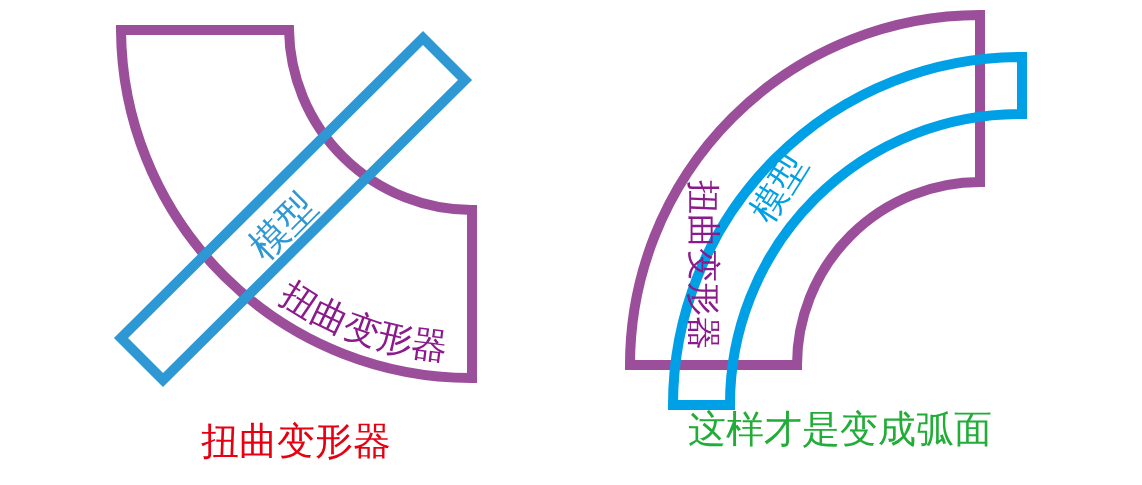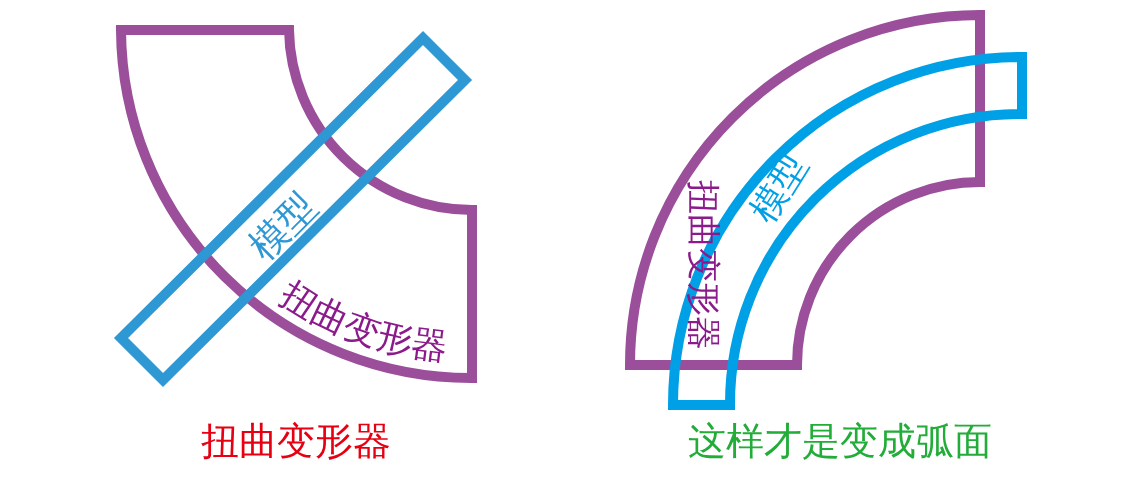--- a/index.html
+++ b/index.html
@@ -1,21 +1,21 @@
 <!DOCTYPE html>
 <html><head>
 <meta charset="utf-8">
 <style>
   html, body { margin: 0; padding: 0; background: #ffffff; }
   body { width: 1142px; height: 485px; position: relative; overflow: hidden;
          font-family: "DejaVu Sans", "Liberation Sans", sans-serif; }
   svg { position: absolute; left: 0; top: 0; }
   .caption { position: absolute; font-size: 38px; line-height: 1; white-space: nowrap; }
   #cap-wrong { left: 201px; top: 422px; }
-  #cap-right { left: 688px; top: 422px; }
+  #cap-right { left: 688px; top: 410px; }
 </style>
 </head>
 <body>
 
 <svg width="1142" height="485" viewBox="0 0 1142 485">
 
   <path d="M121,30 L289,30 A183,183 0 0 0 472,210 L472,378 A350,350 0 0 1 121,30 Z" fill="none" stroke="#9b4f9b" stroke-width="10" stroke-linejoin="miter"></path>
 
   <polygon points="423,38 465,80 163,380 121,338" fill="none" stroke="#2e98d4" stroke-width="10" stroke-linejoin="miter"></polygon>
   <text x="0" y="0" font-size="38" fill="#2e98d4" font-family="DejaVu Sans, sans-serif" transform="translate(265,262) rotate(-45)">模型</text>

